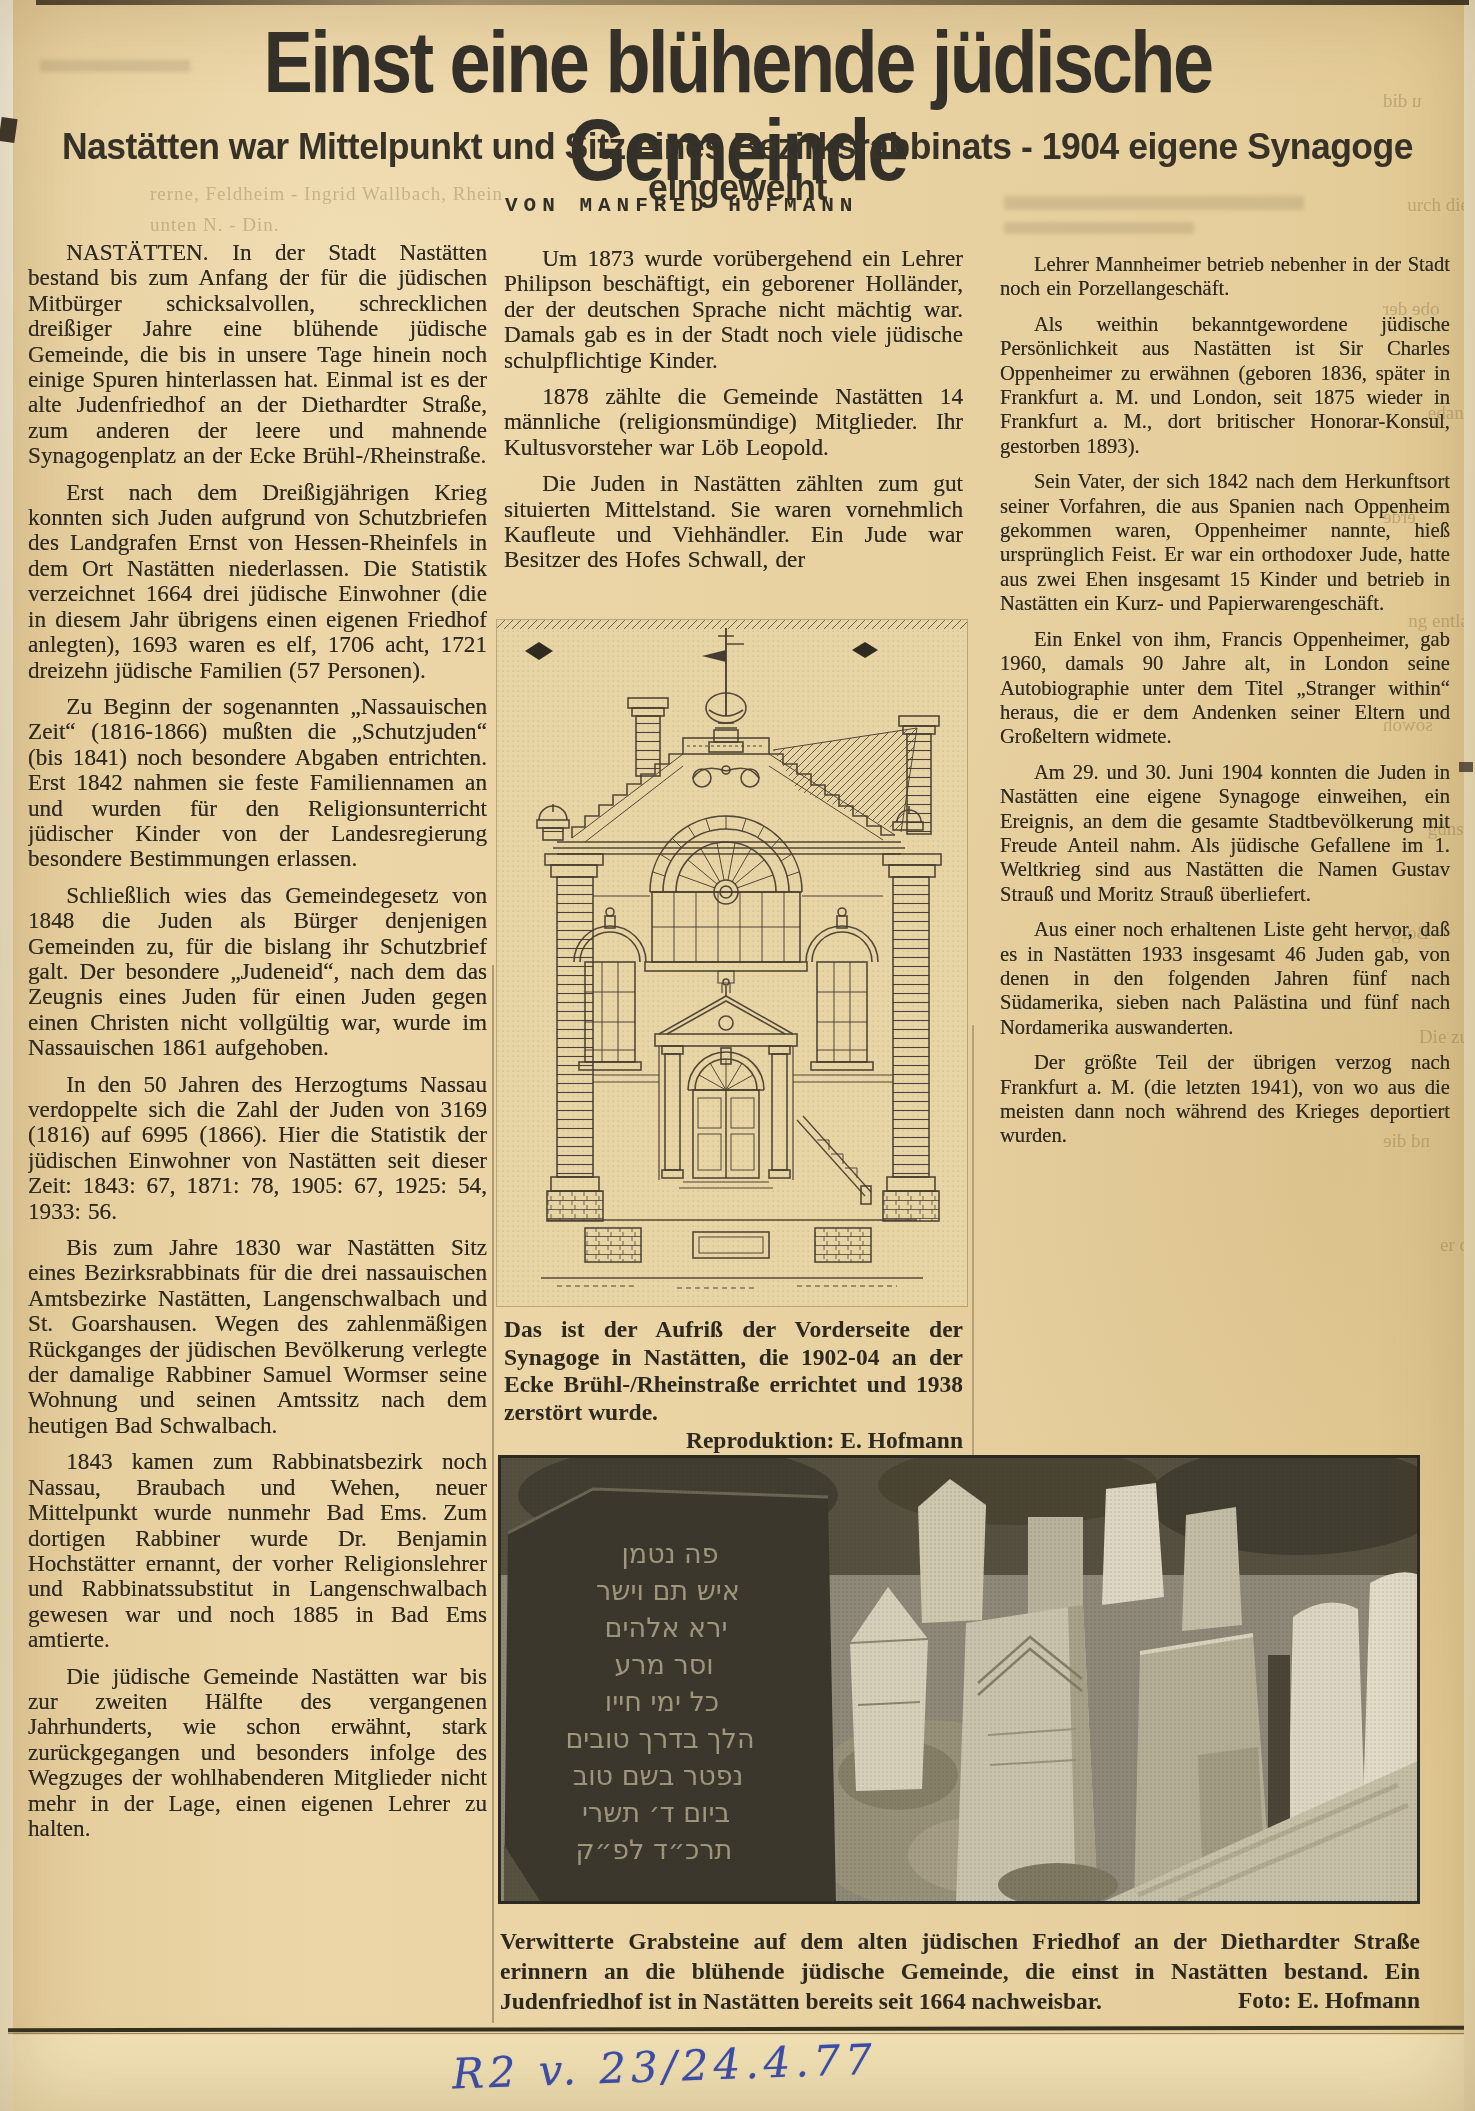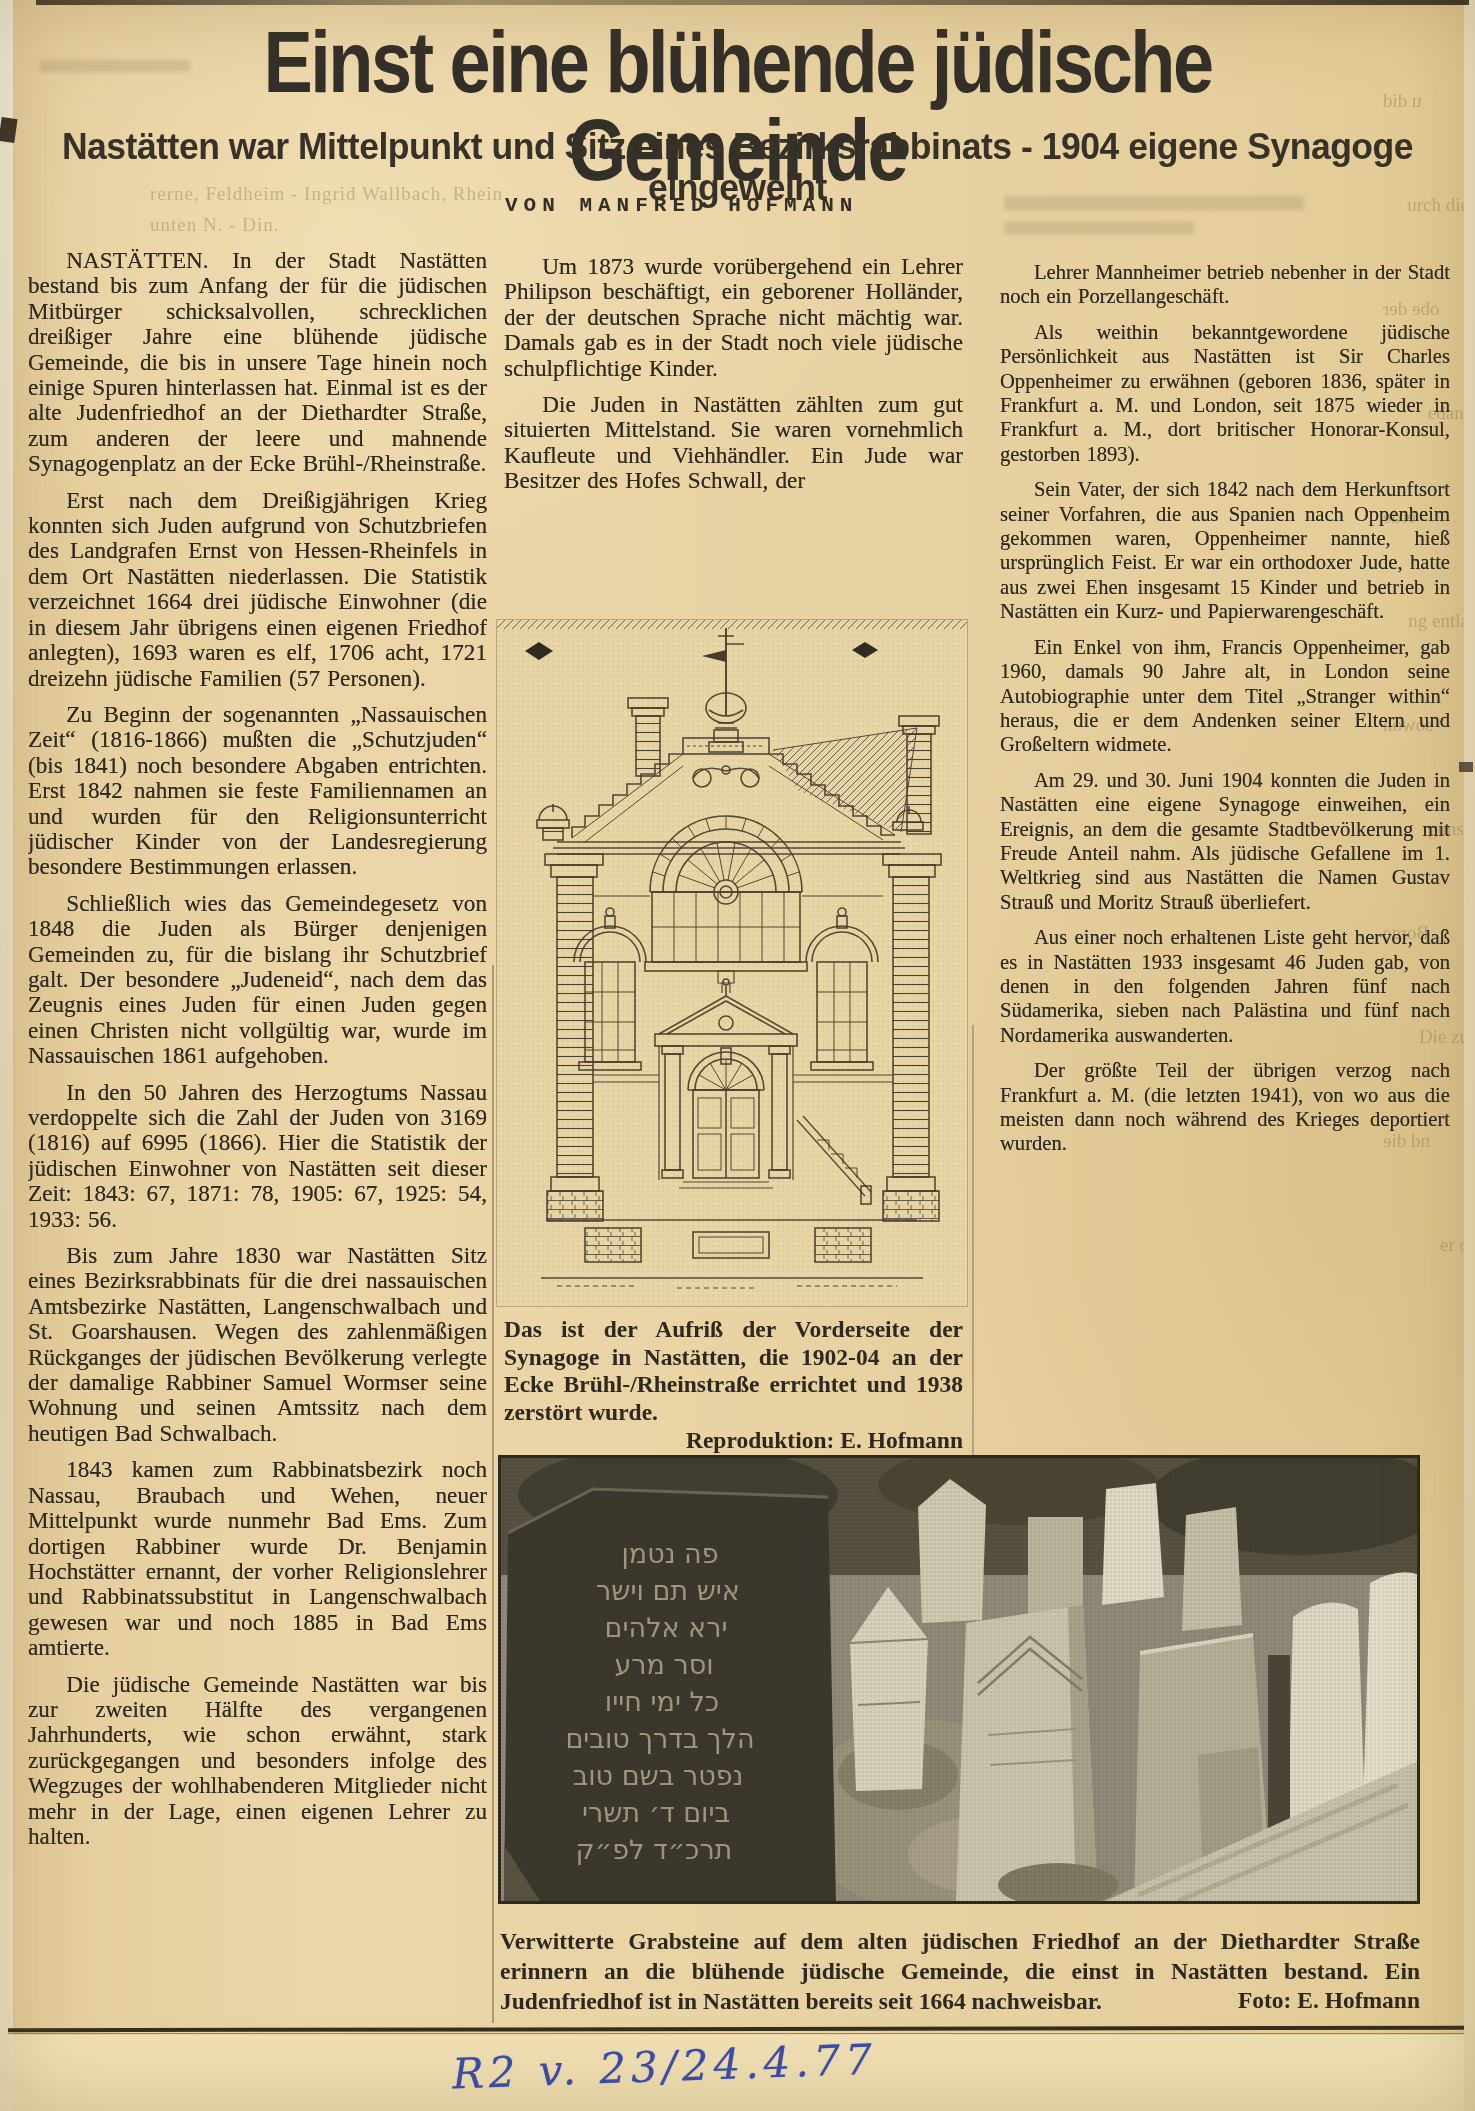--- a/index.html
+++ b/index.html
@@ -22,21 +22,21 @@
   .headline{position:absolute;top:18px;left:0;width:1475px;margin:0;text-align:center;
             font-family:"Liberation Sans",sans-serif;font-weight:700;font-size:88px;line-height:1;
             letter-spacing:-3px;color:#33302a;transform:scaleX(.84);z-index:10;}
   .subheadline{position:absolute;top:127px;left:0;width:1475px;margin:0;text-align:center;
             font-family:"Liberation Sans",sans-serif;font-weight:700;font-size:37px;line-height:1.1;
             letter-spacing:-.5px;color:#363228;transform:scaleX(.96);z-index:10;}
   .byline{position:absolute;top:194px;left:505px;width:458px;
             font-family:Liberation Mono, monospace;font-weight:700;font-size:21px;letter-spacing:6px;color:#332f26;z-index:10;}
 
   .col{position:absolute;text-align:justify;z-index:9;}
-  .col .para{margin:8px 0 11px;text-indent:1.65em;}
+  .col .para{margin:0 0 11px;text-indent:1.65em;}
   .col1{left:28px;top:240px;width:459px;height:1782px;overflow:hidden;font-size:23.2px;line-height:25.4px;}
   .col2{left:504px;top:246px;width:459px;height:374px;overflow:hidden;font-size:23.2px;line-height:25.4px;}
   .col3{left:1000px;top:252px;width:450px;height:1205px;overflow:hidden;font-size:20.6px;line-height:24.4px;}
   .col .para{word-spacing:.06em;text-shadow:0 0 .4px rgba(46,42,34,.65);}
 
   .figure-syn{position:absolute;left:497px;top:620px;width:470px;height:686px;z-index:8;
               outline:1px solid rgba(94,78,48,.35);}
   .caption-syn{position:absolute;left:504px;top:1316px;width:459px;z-index:9;
               font-weight:700;font-size:23.5px;line-height:27.5px;text-align:justify;color:#2d2920;}
   .caption-syn .credit-line{text-align:right;margin-top:1px;}
@@ -113,20 +113,21 @@
       <p class="para">Erst nach dem Dreißigjährigen Krieg konnten sich Juden aufgrund von Schutzbriefen des Landgrafen Ernst von Hessen-Rheinfels in dem Ort Nastätten niederlassen. Die Statistik verzeichnet 1664 drei jüdische Einwohner (die in diesem Jahr übrigens einen eigenen Friedhof anlegten), 1693 waren es elf, 1706 acht, 1721 dreizehn jüdische Familien (57 Personen).</p>
       <p class="para">Zu Beginn der sogenannten „Nassauischen Zeit“ (1816-1866) mußten die „Schutzjuden“ (bis 1841) noch besondere Abgaben entrichten. Erst 1842 nahmen sie feste Familiennamen an und wurden für den Religionsunterricht jüdischer Kinder von der Landesregierung besondere Bestimmungen erlassen.</p>
       <p class="para">Schließlich wies das Gemeindegesetz von 1848 die Juden als Bürger denjenigen Gemeinden zu, für die bislang ihr Schutzbrief galt. Der besondere „Judeneid“, nach dem das Zeugnis eines Juden für einen Juden gegen einen Christen nicht vollgültig war, wurde im Nassauischen 1861 aufgehoben.</p>
       <p class="para">In den 50 Jahren des Herzogtums Nassau verdoppelte sich die Zahl der Juden von 3169 (1816) auf 6995 (1866). Hier die Statistik der jüdischen Einwohner von Nastätten seit dieser Zeit: 1843: 67, 1871: 78, 1905: 67, 1925: 54, 1933: 56.</p>
       <p class="para">Bis zum Jahre 1830 war Nastätten Sitz eines Bezirksrabbinats für die drei nassauischen Amtsbezirke Nastätten, Langenschwalbach und St. Goarshausen. Wegen des zahlenmäßigen Rückganges der jüdischen Bevölkerung verlegte der damalige Rabbiner Samuel Wormser seine Wohnung und seinen Amtssitz nach dem heutigen Bad Schwalbach.</p>
       <p class="para">1843 kamen zum Rabbinatsbezirk noch Nassau, Braubach und Wehen, neuer Mittelpunkt wurde nunmehr Bad Ems. Zum dortigen Rabbiner wurde Dr. Benjamin Hochstätter ernannt, der vorher Religionslehrer und Rabbinatssubstitut in Langenschwalbach gewesen war und noch 1885 in Bad Ems amtierte.</p>
       <p class="para">Die jüdische Gemeinde Nastätten war bis zur zweiten Hälfte des vergangenen Jahrhunderts, wie schon erwähnt, stark zurückgegangen und besonders infolge des Wegzuges der wohlhabenderen Mitglieder nicht mehr in der Lage, einen eigenen Lehrer zu halten.</p>
     </div>
   <div class="col col2">
       <p class="para">Um 1873 wurde vorübergehend ein Lehrer Philipson beschäftigt, ein geborener Holländer, der der deutschen Sprache nicht mächtig war. Damals gab es in der Stadt noch viele jüdische schulpflichtige Kinder.</p>
+      <p class="para">1878 zählte die Gemeinde Nastätten 14 männliche (religionsmündige) Mitglieder. Ihr Kultusvorsteher war Löb Leopold.</p>
       <p class="para">Die Juden in Nastätten zählten zum gut situierten Mittelstand. Sie waren vornehmlich Kaufleute und Viehhändler. Ein Jude war Besitzer des Hofes Schwall, der</p>
     </div>
   <div class="col col3">
       <p class="para">Lehrer Mannheimer betrieb nebenher in der Stadt noch ein Porzellangeschäft.</p>
       <p class="para">Als weithin bekanntgewordene jüdische Persönlichkeit aus Nastätten ist Sir Charles Oppenheimer zu erwähnen (geboren 1836, später in Frankfurt a. M. und London, seit 1875 wieder in Frankfurt a. M., dort britischer Honorar-Konsul, gestorben 1893).</p>
       <p class="para">Sein Vater, der sich 1842 nach dem Herkunftsort seiner Vorfahren, die aus Spanien nach Oppenheim gekommen waren, Oppenheimer nannte, hieß ursprünglich Feist. Er war ein orthodoxer Jude, hatte aus zwei Ehen insgesamt 15 Kinder und betrieb in Nastätten ein Kurz- und Papierwarengeschäft.</p>
       <p class="para">Ein Enkel von ihm, Francis Oppenheimer, gab 1960, damals 90 Jahre alt, in London seine Autobiographie unter dem Titel „Stranger within“ heraus, die er dem Andenken seiner Eltern und Großeltern widmete.</p>
       <p class="para">Am 29. und 30. Juni 1904 konnten die Juden in Nastätten eine eigene Synagoge einweihen, ein Ereignis, an dem die gesamte Stadtbevölkerung mit Freude Anteil nahm. Als jüdische Gefallene im 1. Weltkrieg sind aus Nastätten die Namen Gustav Strauß und Moritz Strauß überliefert.</p>
       <p class="para">Aus einer noch erhaltenen Liste geht hervor, daß es in Nastätten 1933 insgesamt 46 Juden gab, von denen in den folgenden Jahren fünf nach Südamerika, sieben nach Palästina und fünf nach Nordamerika auswanderten.</p>
       <p class="para">Der größte Teil der übrigen verzog nach Frankfurt a. M. (die letzten 1941), von wo aus die meisten dann noch während des Krieges deportiert wurden.</p>

